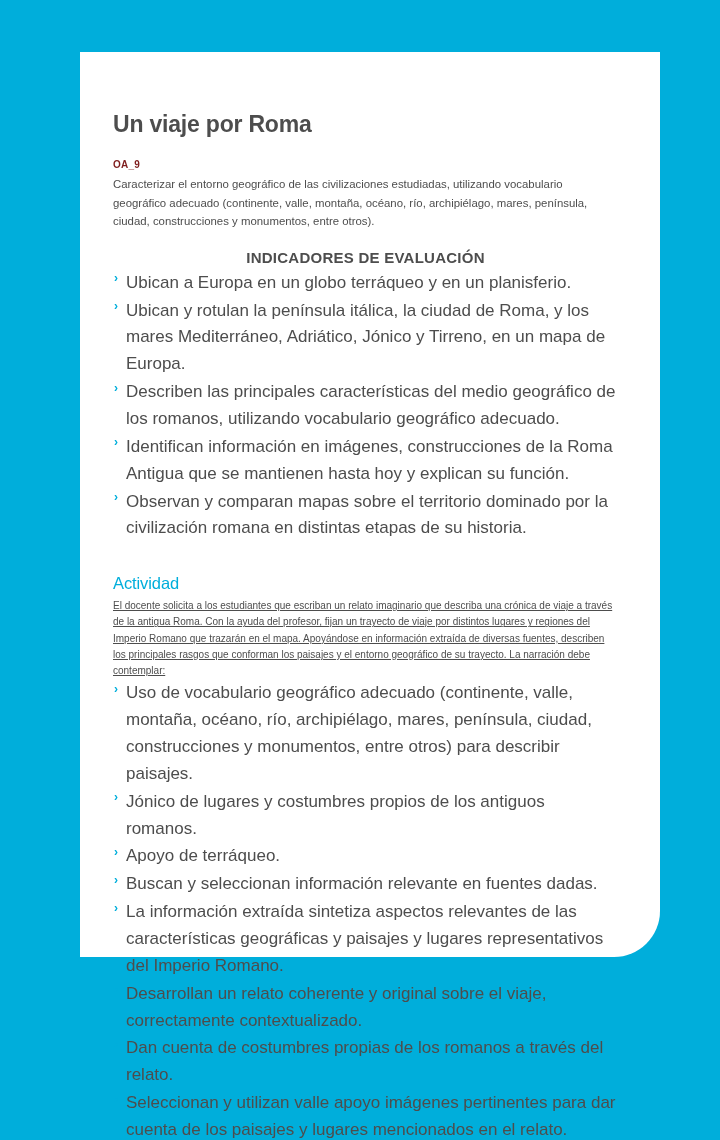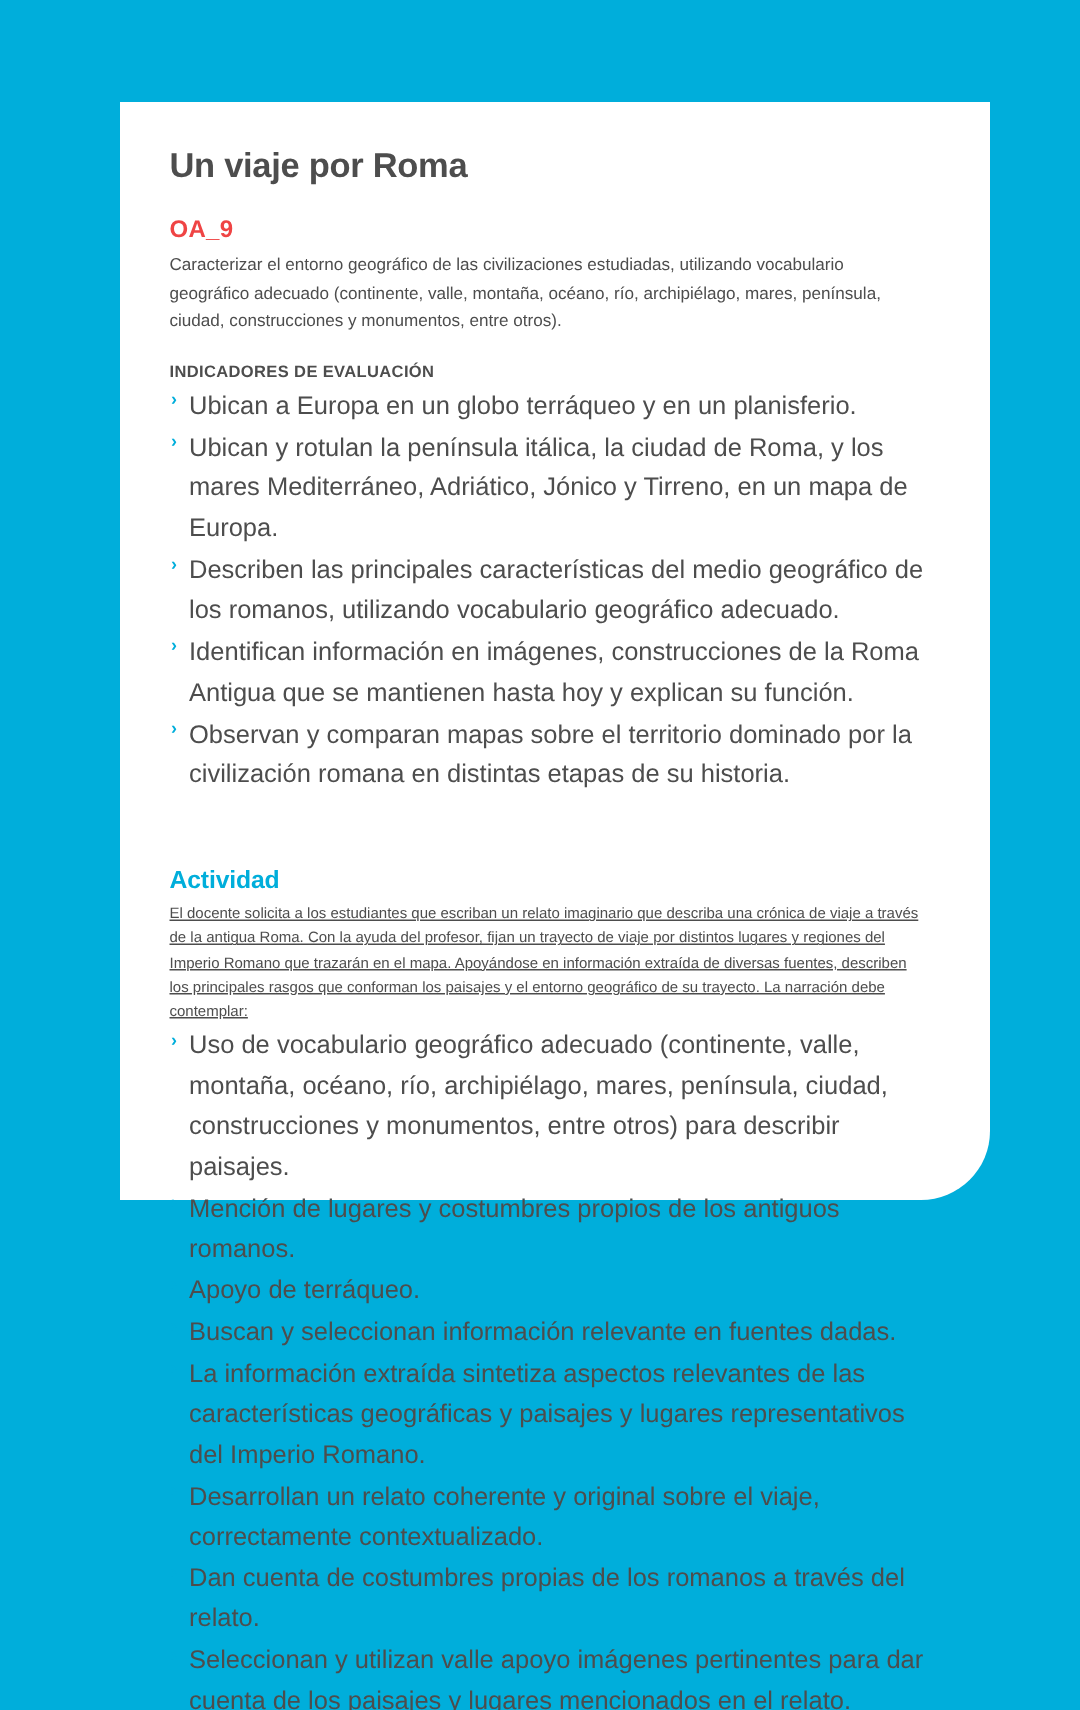--- a/index.html
+++ b/index.html
@@ -10,56 +10,57 @@
     width: 720px;
     height: 1140px;
     background: #00AEDB;
     font-family: "Liberation Sans", sans-serif;
     -webkit-font-smoothing: antialiased;
     overflow: hidden;
   }
   .page {
     position: absolute;
     left: 80px;
-    top: 68px;
+    top: 52px;
     width: 580px;
-    height: 732px;
+    height: 905px;
     background: #ffffff;
     border-bottom-right-radius: 46px;
     box-sizing: border-box;
-    padding: 30px 42px 0 33px;
+    padding: 60px 42px 0 33px;
   }
   .doc-title {
     font-size: 23px;
     font-weight: bold;
     color: #4d4d4d;
     letter-spacing: -0.2px;
     margin: 0 0 22px 0;
     line-height: 1.1;
   }
   .oa-code {
-    font-size: 16px;
+    font-size: 10px;
     font-weight: bold;
-    color: #ef4444;
+    color: #7f1d1d;
     margin: 14px 0 5px 0;
     letter-spacing: 0.2px;
   }
   .oa-text {
     font-size: 11.4px;
     color: #4d4d4d;
     line-height: 1.62;
     margin: 0 0 18px 0;
     text-align: left;
   }
   .section-label {
-    font-size: 11px;
+    font-size: 15px;
     font-weight: bold;
     color: #4d4d4d;
     letter-spacing: 0.25px;
     margin: 0 0 4px 0;
+    text-align: center;
   }
   ul.bullets {
     list-style: none;
     margin: 0;
     padding: 0;
   }
   ul.bullets li {
     position: relative;
     padding-left: 13px;
     font-size: 17px;
@@ -71,23 +72,23 @@
     content: "›";
     position: absolute;
     left: 1px;
     top: -0.5px;
     color: #00AEDB;
     font-size: 12px;
     font-weight: bold;
   }
   .activity-title {
     font-size: 16.5px;
-    font-weight: bold;
+    font-weight: normal;
     color: #00AEDB;
-    margin: 48px 0 5px 0;
+    margin: 32px 0 5px 0;
     letter-spacing: -0.1px;
   }
   .activity-text {
     font-size: 10px;
     color: #4d4d4d;
     line-height: 1.62;
     margin: 0 0 1px 0;
     text-decoration: underline;
   }
   .criteria-label {
@@ -114,21 +115,21 @@
     <li>Ubican y rotulan la península itálica, la ciudad de Roma, y los mares Mediterráneo, Adriático, Jónico y Tirreno, en un mapa de Europa.</li>
     <li>Describen las principales características del medio geográfico de los romanos, utilizando vocabulario geográfico adecuado.</li>
     <li>Identifican información en imágenes, construcciones de la Roma Antigua que se mantienen hasta hoy y explican su función.</li>
     <li>Observan y comparan mapas sobre el territorio dominado por la civilización romana en distintas etapas de su historia.</li>
   </ul>
 
   <h2 class="activity-title">Actividad</h2>
   <p class="activity-text">El docente solicita a los estudiantes que escriban un relato imaginario que describa una crónica de viaje a través de la antigua Roma. Con la ayuda del profesor, fijan un trayecto de viaje por distintos lugares y regiones del Imperio Romano que trazarán en el mapa. Apoyándose en información extraída de diversas fuentes, describen los principales rasgos que conforman los paisajes y el entorno geográfico de su trayecto. La narración debe contemplar:</p>
   <ul class="bullets">
     <li>Uso de vocabulario geográfico adecuado (continente, valle, montaña, océano, río, archipiélago, mares, península, ciudad, construcciones y monumentos, entre otros) para describir paisajes.</li>
-    <li>Mención de lugares y costumbres propios de los antiguos romanos.</li>
+    <li>Jónico de lugares y costumbres propios de los antiguos romanos.</li>
     <li>Apoyo de terráqueo.</li>
   </ul>
 
   <ul class="bullets">
     <li>Buscan y seleccionan información relevante en fuentes dadas.</li>
     <li>La información extraída sintetiza aspectos relevantes de las características geográficas y paisajes y lugares representativos del Imperio Romano.</li>
     <li>Desarrollan un relato coherente y original sobre el viaje, correctamente contextualizado.</li>
     <li>Dan cuenta de costumbres propias de los romanos a través del relato.</li>
     <li>Seleccionan y utilizan valle apoyo imágenes pertinentes para dar cuenta de los paisajes y lugares mencionados en el relato.</li>
   </ul>

